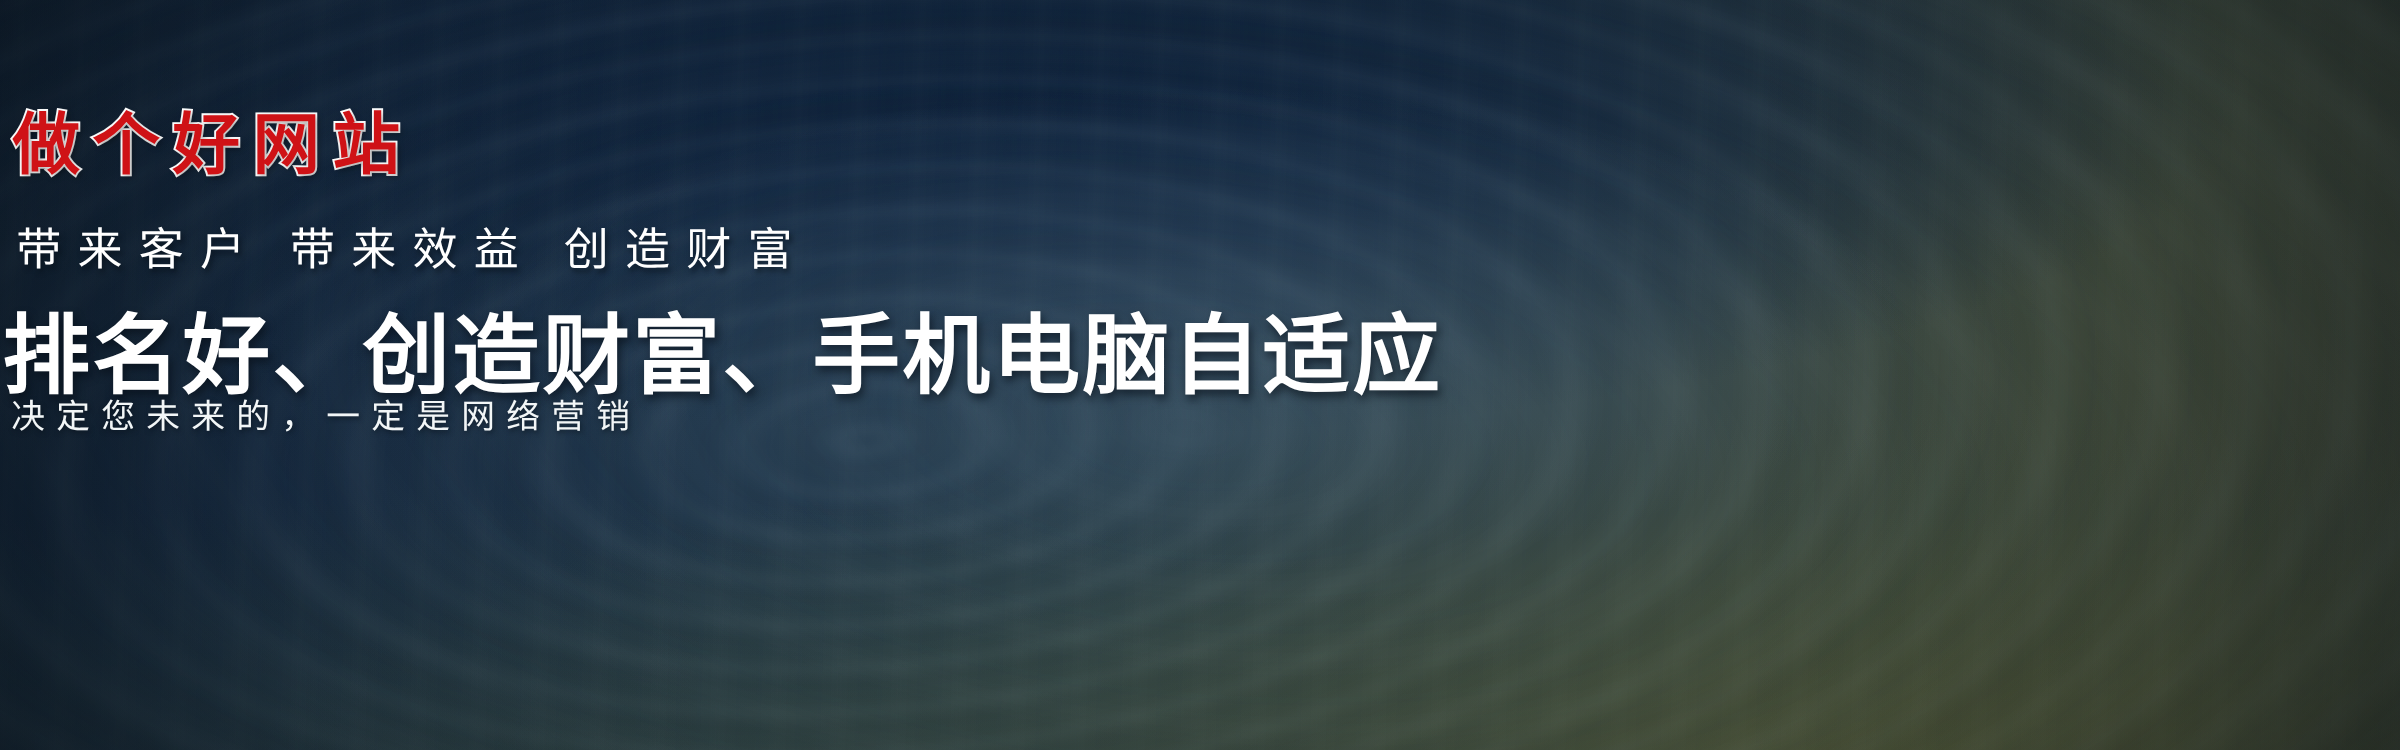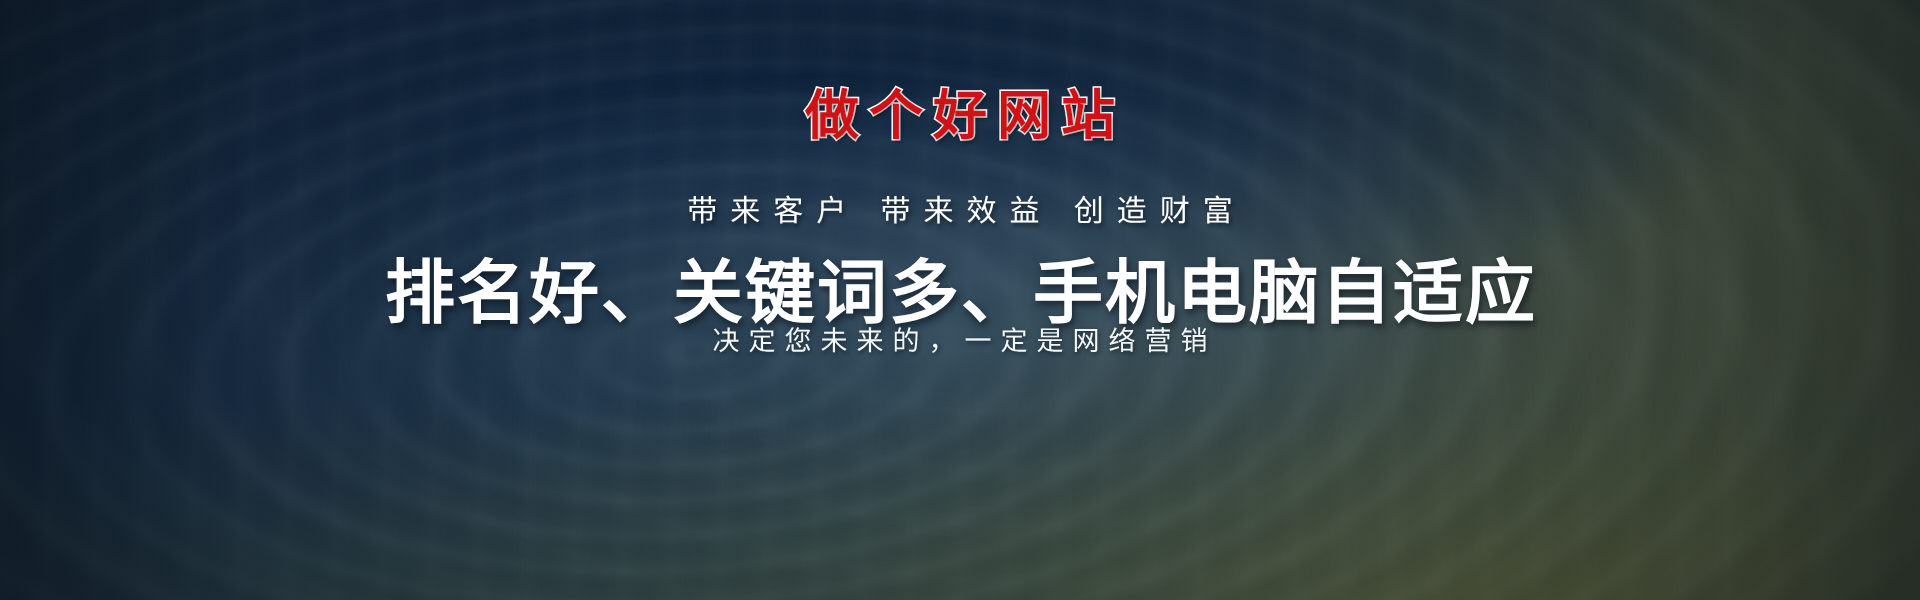--- a/index.html
+++ b/index.html
@@ -157,43 +157,43 @@
   }
 
   
 
   .content {
     position: absolute;
     inset: 0;
     z-index: 10;
     display: flex;
     flex-direction: column;
-    align-items: center;
+    align-items: flex-start;
   }
 
   .headline-red {
     margin-top: 88px;
     font-family: "DejaVu Serif", "Liberation Serif", serif;
     font-size: 54px;
     line-height: 1;
     font-weight: 700;
     color: #cf1216;
     letter-spacing: 10px;
     padding-left: 10px;
     white-space: nowrap;
     -webkit-text-stroke: 3px #ffffff;
     paint-order: stroke fill;
     text-shadow:
       0 0 2px rgba(255,255,255,0.85),
       2px 3px 5px rgba(0,0,0,0.40);
   }
 
   .headline-sub {
-    margin-top: 54px;
-    font-size: 30px;
+    margin-top: 40px;
+    font-size: 36px;
     line-height: 1;
     font-weight: 400;
     color: #ffffff;
     letter-spacing: 13px;
     padding-left: 13px;
     white-space: nowrap;
     text-shadow: 2px 3px 4px rgba(6,14,22,0.62);
   }
 
   .headline-main {
@@ -232,19 +232,19 @@
   <div class="bg-streaks"></div>
   <div class="bg-center-glow"></div>
   <div class="bg-vignette"></div>
 
   <div class="content">
 
     <div class="headline-red">做个好网站</div>
 
     <div class="headline-sub">带来客户  带来效益  创造财富</div>
 
-    <div class="headline-main">排名好、关键词多、手机电脑自适应</div>
+    <div class="headline-main">排名好、创造财富、手机电脑自适应</div>
 
     <div class="headline-tag">决定您未来的，一定是网络营销</div>
 
   </div>
 
 </div>
 
 </body></html>

